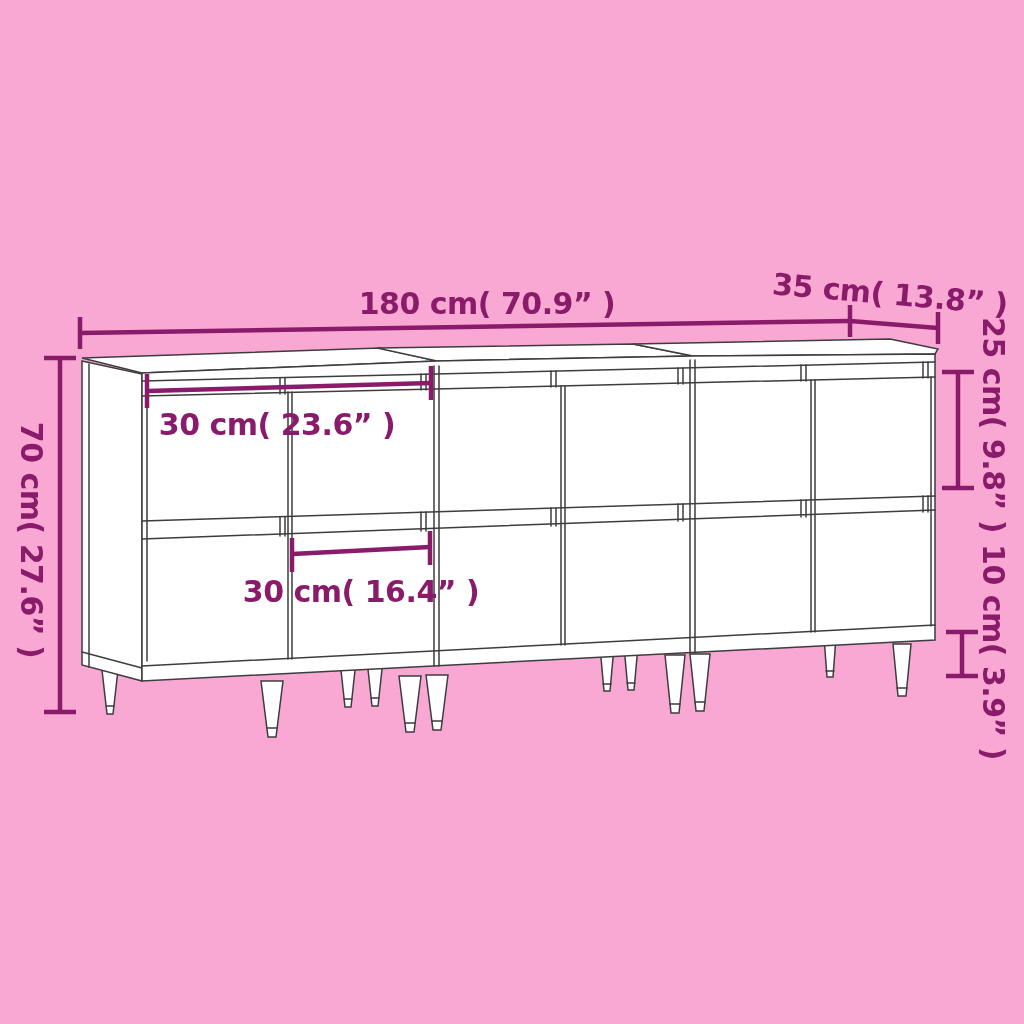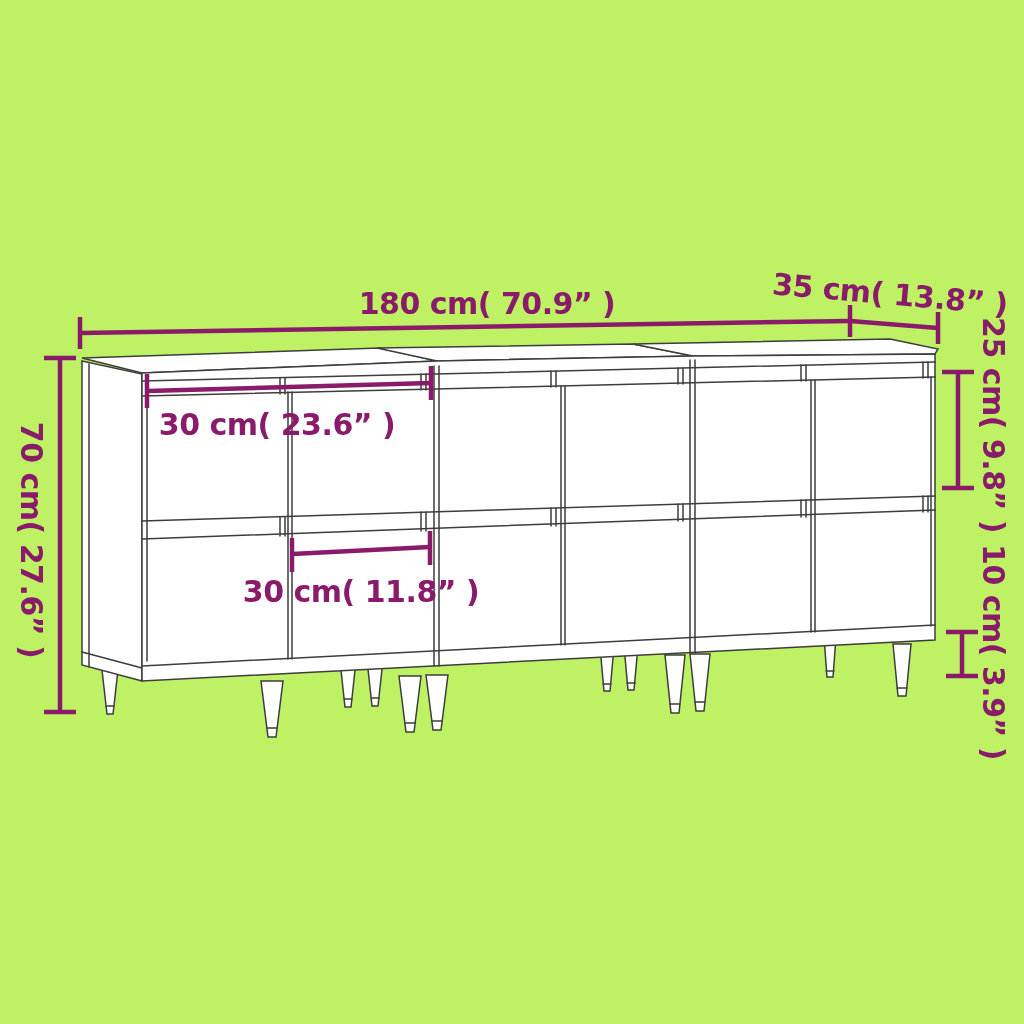--- a/index.html
+++ b/index.html
@@ -1,16 +1,16 @@
 <!DOCTYPE html>
 <html><head>
 <meta charset="utf-8">
 <style>
   html,body{margin:0;padding:0;background:#ffffff;}
-  .canvas{position:relative;width:1024px;height:1024px;background:#bef264;overflow:hidden;
+  .canvas{position:relative;width:1024px;height:1024px;background:#f9a8d4;overflow:hidden;
           font-family:"DejaVu Sans","Liberation Sans",sans-serif;}
   svg{position:absolute;left:0;top:0;}
   .dim-label{
     position:absolute;
     font-weight:bold;
     font-size:30px;
     letter-spacing:-0.5px;
     color:#8A1B6A;
     white-space:nowrap;
     transform:translate(-50%,-50%);
@@ -173,15 +173,15 @@
   <div class="dim-label rot5" style="left:890px;top:294px;">35 cm( 13.8” )</div>
 
   <div class="dim-label rot90" style="left:31px;top:540px;">70 cm( 27.6” )</div>
 
   <div class="dim-label rot90" style="left:993px;top:425px;">25 cm( 9.8” )</div>
 
   <div class="dim-label rot90" style="left:993px;top:652px;">10 cm( 3.9” )</div>
 
   <div class="dim-label" style="left:277px;top:424px;">30 cm( 23.6” )</div>
 
-  <div class="dim-label" style="left:361px;top:591px;">30 cm( 11.8” )</div>
+  <div class="dim-label" style="left:361px;top:591px;">30 cm( 16.4” )</div>
 
 </div>
 
 </body></html>

